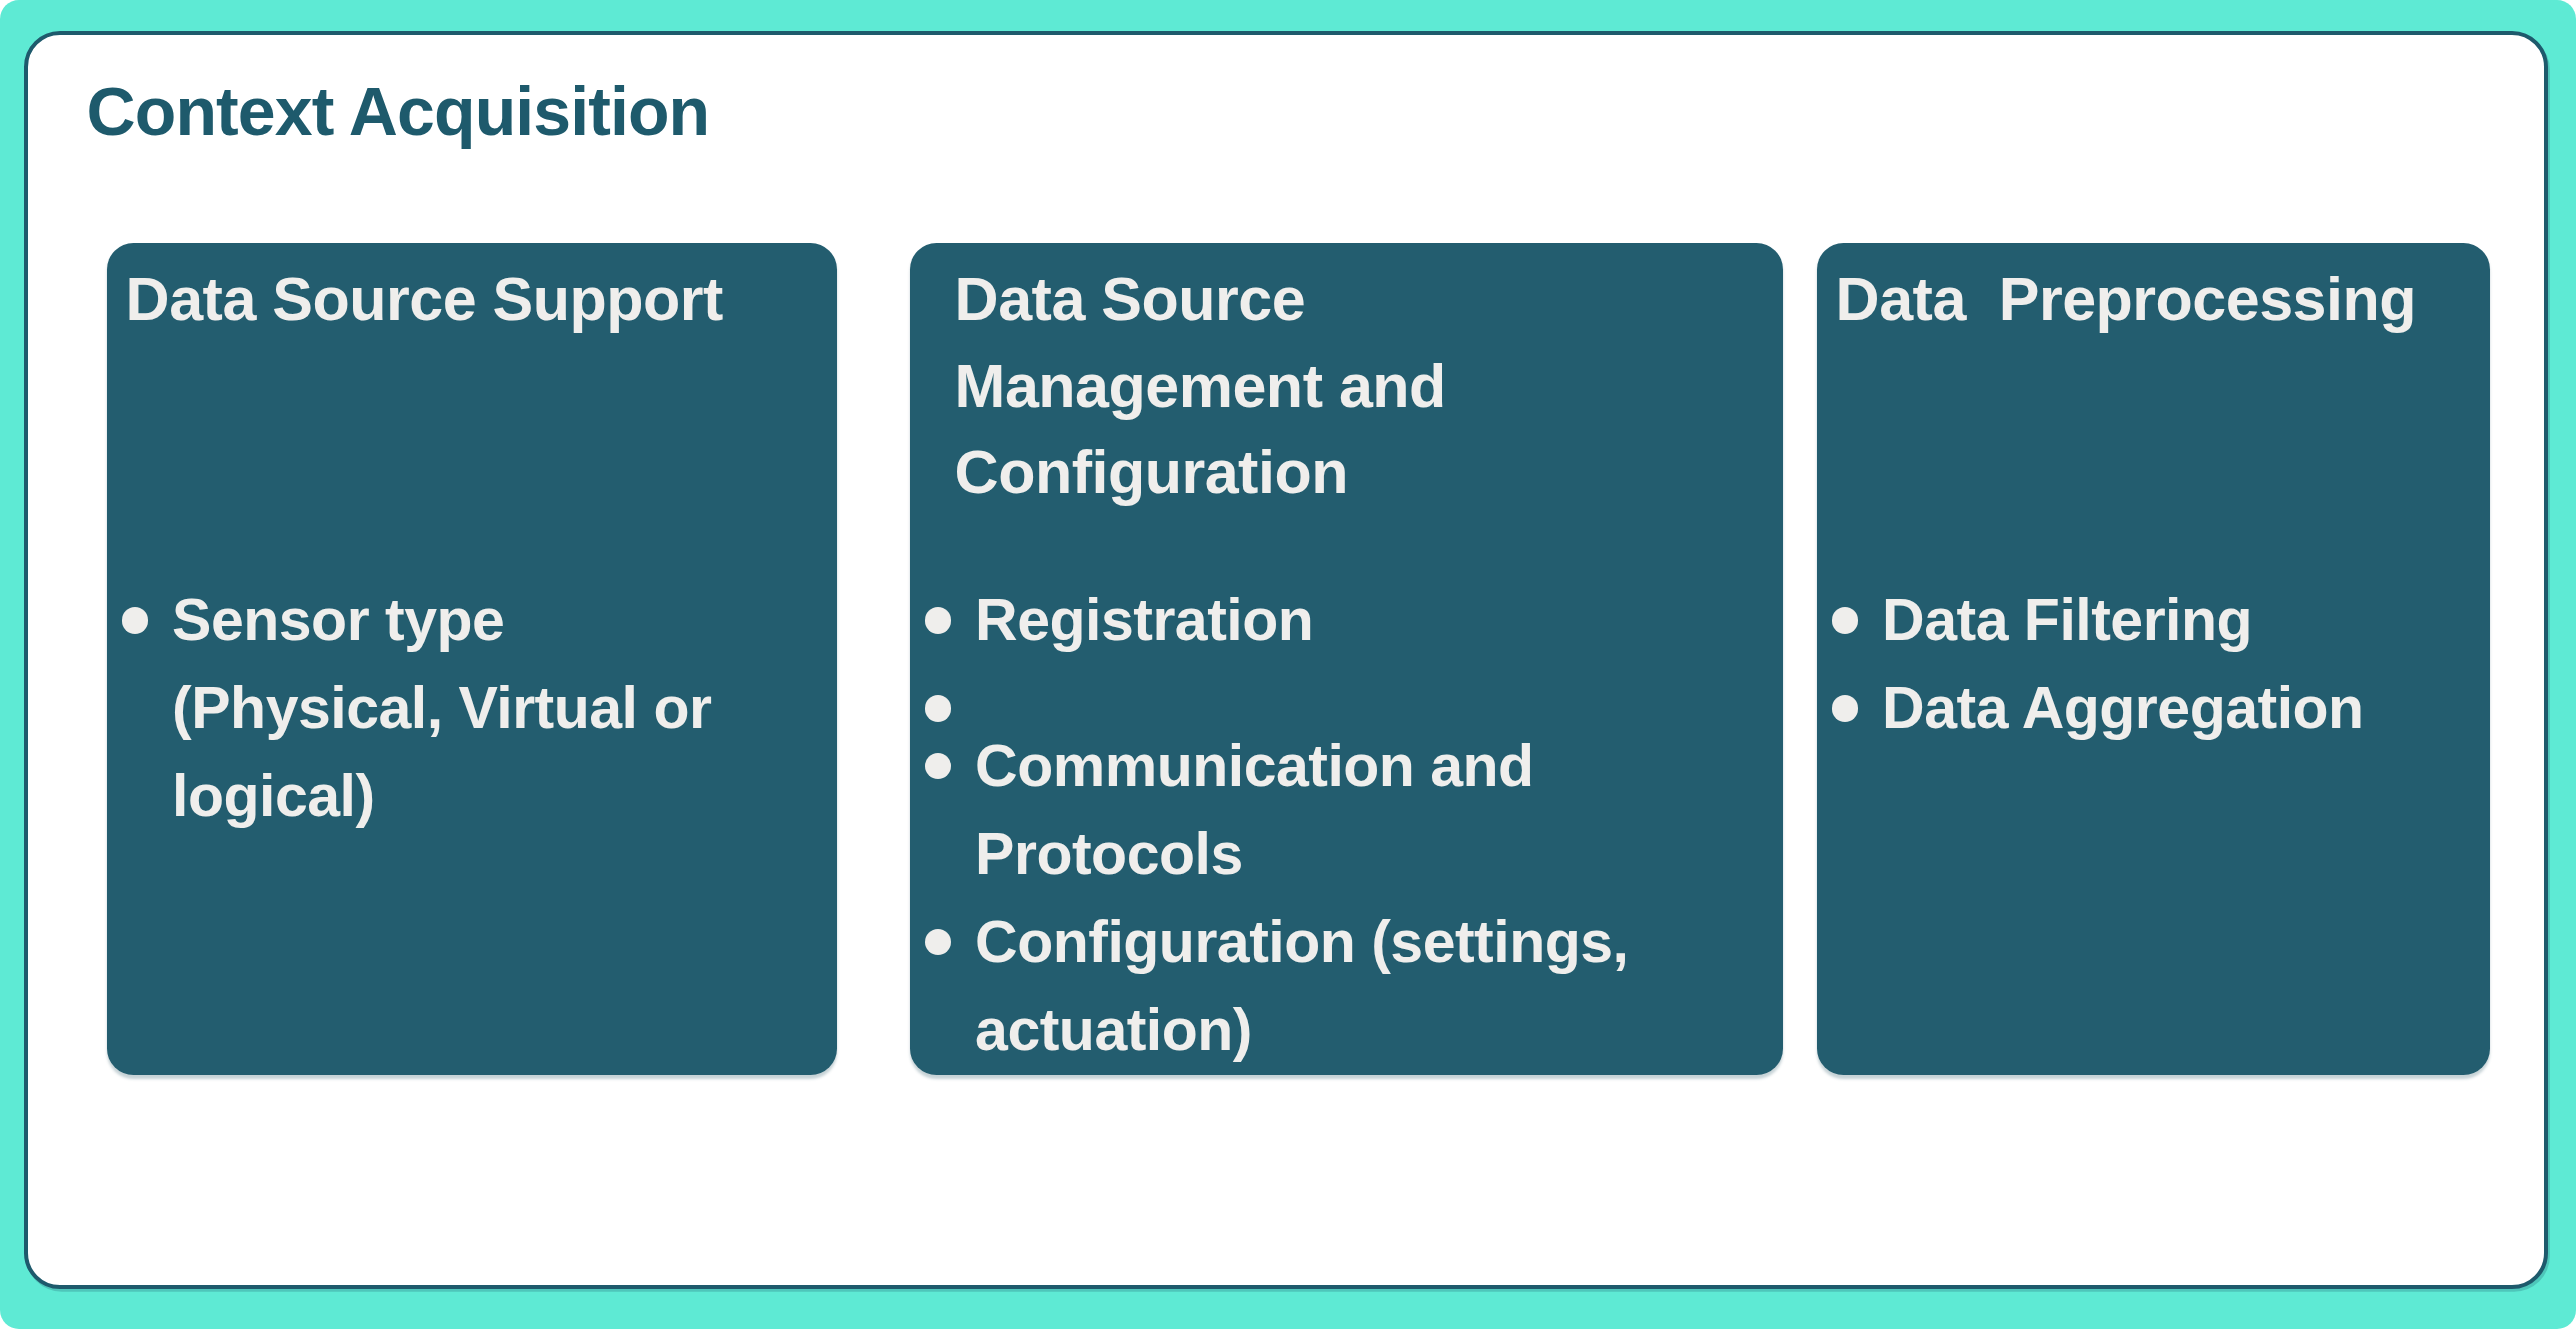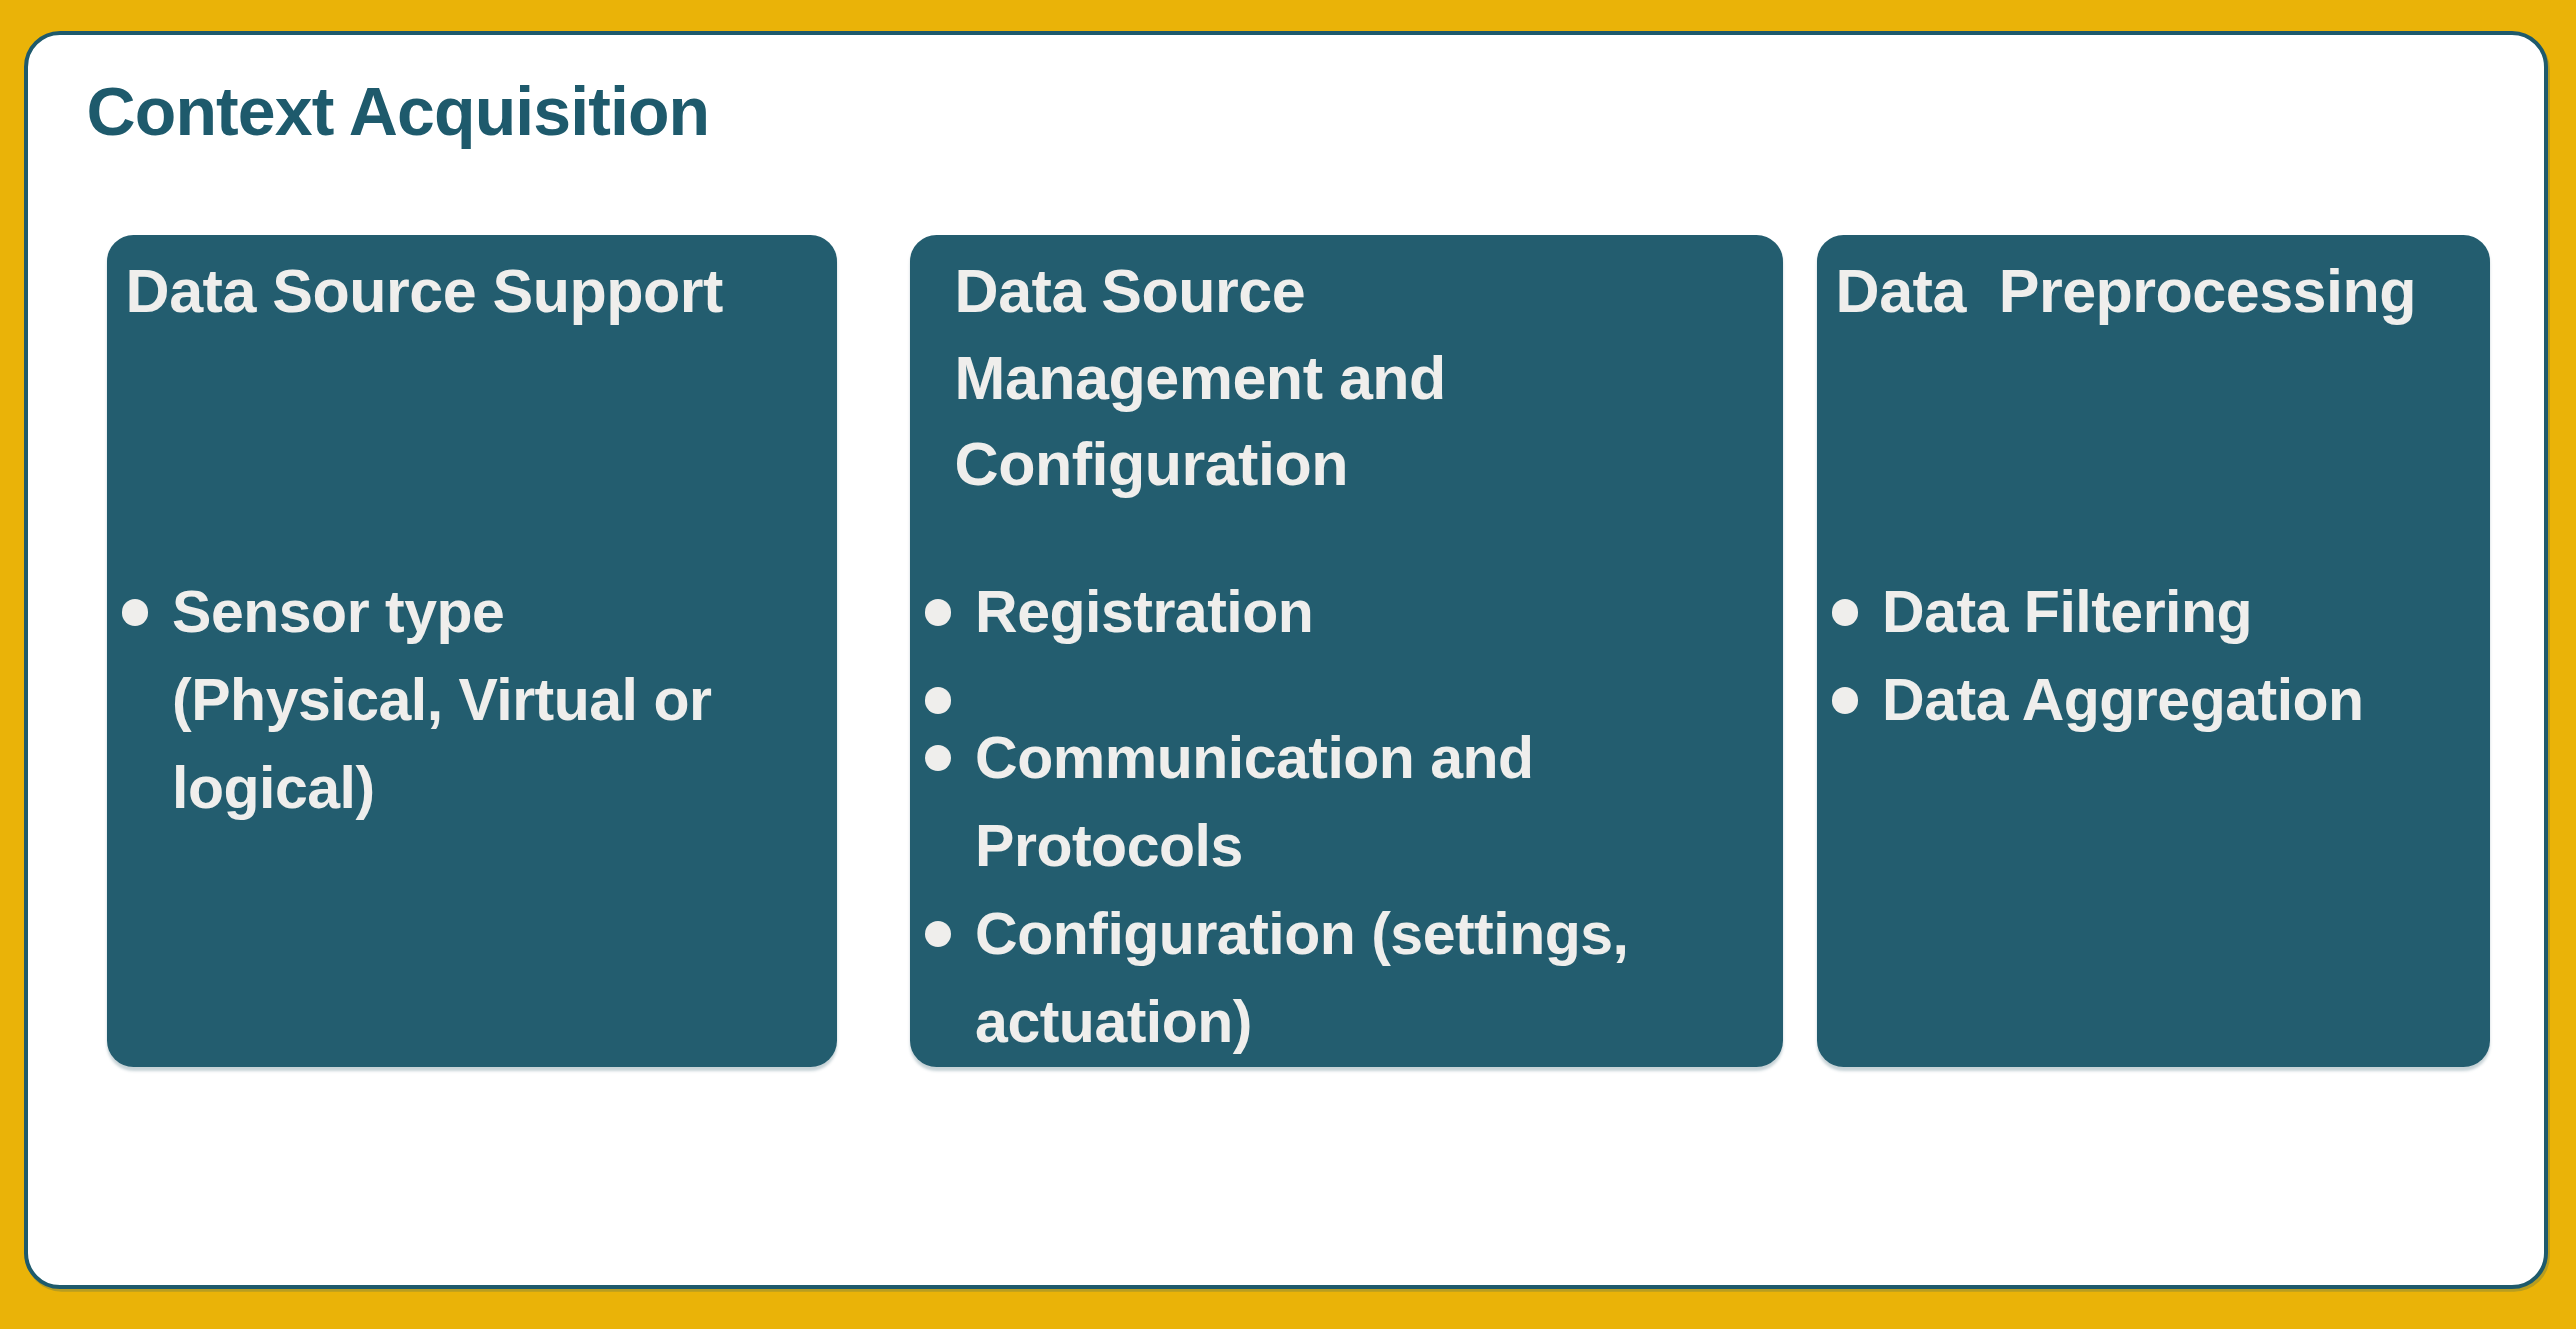--- a/index.html
+++ b/index.html
@@ -5,22 +5,23 @@
   html, body {
     margin: 0;
     padding: 0;
     background: #ffffff;
     font-family: "Liberation Sans", "DejaVu Sans", sans-serif;
   }
   .canvas {
     position: relative;
     width: 2576px;
     height: 1329px;
-    background: #eab308;
+    background: #5eead4;
     overflow: hidden;
+    border-radius: 19px;
   }
   .frame {
     position: absolute;
     left: 23.6px;
     top: 31px;
     width: 2516px;
     height: 1250px;
     border: 4.7px solid var(--frame, #1e5a6c);
     border-radius: 36px;
     background: #ffffff;
@@ -33,21 +34,21 @@
     margin: 0;
     font-size: 68px;
     font-weight: bold;
     letter-spacing: -0.9px;
     line-height: 1.2;
     color: var(--title, #1e5a6c);
     white-space: pre-wrap;
   }
   .box {
     position: absolute;
-    top: 200px;
+    top: 208px;
     height: 832px;
     background: var(--teal, #235d6f);
     border-radius: 26.5px;
     color: var(--text, #efeeec);
     box-shadow: 0 3.8px 2.8px rgba(30, 80, 95, 0.25);
   }
   .box-1 { left: 79px;   width: 730px; }
   .box-2 { left: 882px;  width: 847px; padding-left: 26px; }
   .box-3 { left: 1789px; width: 673px; }
   .box-title {

